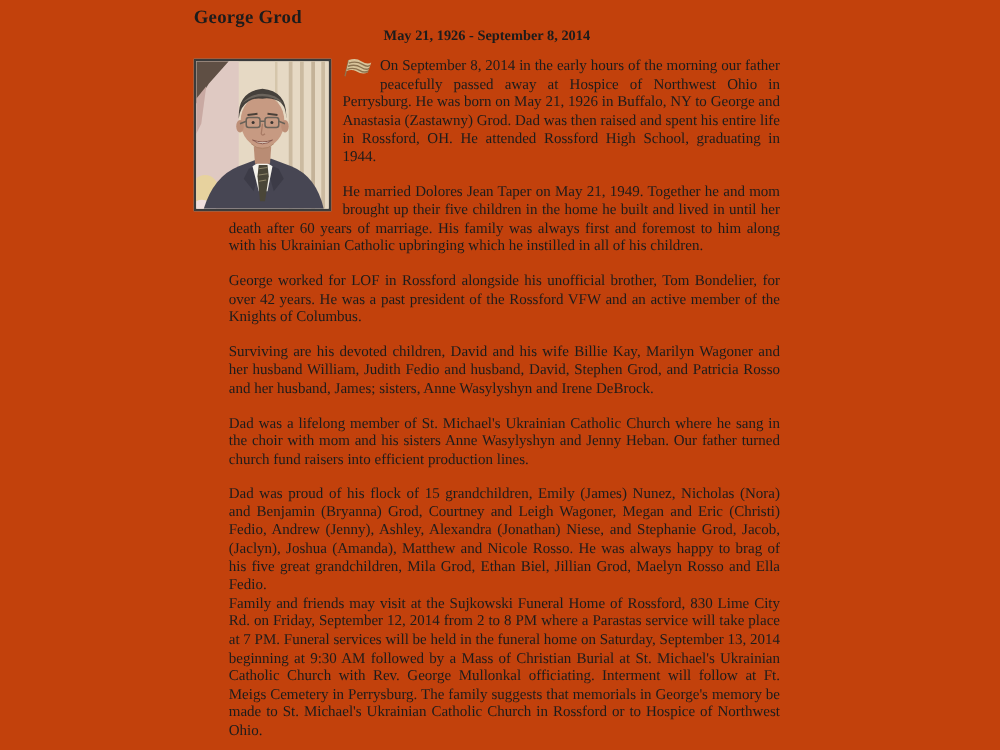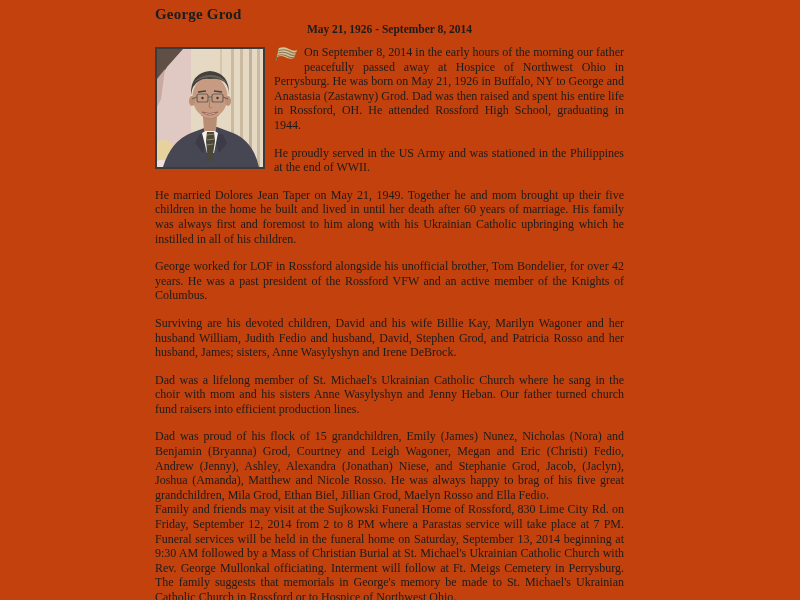--- a/index.html
+++ b/index.html
@@ -30,20 +30,21 @@
     margin:2px 9px 4px 0; padding:0;
     border:2px solid #3b3b3b;
     background:#e6d9c4;
     box-sizing:content-box;
   }
   figure.photo svg { display:block; }
   p.para {
     font-size:12px; line-height:14.6px;
     text-align:justify;
     margin:0 0 13px 0;
+    padding-left:28px;
   }
   p.para.no-gap { margin-bottom:0; }
   .flag {
     float:left;
     width:24px; height:16px;
     margin:1px 6px 0 0;
   }
 </style>
 </head>
 <body>
@@ -110,21 +111,20 @@
     </figure>
 
     <p class="para">
       <svg class="flag" viewBox="0 0 24 16" xmlns="http://www.w3.org/2000/svg">
         <path d="M2,15 L5,2" stroke="#8c7450" stroke-width="1" fill="none"></path>
         <path d="M5,2 Q11,0 15,3 Q20,6 23,4 L20,12 Q16,14 11,11 Q7,9 3,11 Z" fill="#d8c49a"></path>
         <path d="M5,4.5 Q11,2.5 16,5.5 Q20,8 22.2,6.2 M4.4,7 Q10,5 15,8 Q19,10.5 21.4,8.6 M3.8,9.5 Q9,7.5 14,10.5 Q17,12.5 20.6,11" stroke="#8c7450" stroke-width="1.1" fill="none"></path>
       </svg><span>On September 8, 2014 in the early hours of the morning our father peacefully passed away at Hospice of Northwest Ohio in Perrysburg.  He was born on May 21, 1926 in Buffalo, NY to George and Anastasia (Zastawny) Grod.  Dad was then raised and spent his entire life in Rossford, OH.  He attended Rossford High School, graduating in 1944.</span>
     </p>
 
-    <p class="para">He proudly served in the US Army and was stationed in the Philippines at the end of WWII.</p>
     <p class="para">He married Dolores Jean Taper on May 21, 1949.  Together he and mom brought up their five children in the home he built and lived in until her death after 60 years of marriage.  His family was always first and foremost to him along with his Ukrainian Catholic upbringing which he instilled in all of his children.</p>
     <p class="para">George worked for LOF in Rossford alongside his unofficial brother, Tom Bondelier, for over 42 years.  He was a past president of the Rossford VFW and an active member of the Knights of Columbus.</p>
     <p class="para">Surviving are his devoted children, David and his wife Billie Kay, Marilyn Wagoner and her husband William, Judith Fedio and husband, David, Stephen Grod,  and Patricia Rosso and her husband, James; sisters, Anne Wasylyshyn and Irene DeBrock.</p>
     <p class="para">Dad was a lifelong member of St. Michael's Ukrainian Catholic Church where he sang in the choir with mom and his sisters Anne Wasylyshyn and Jenny Heban.  Our father turned church fund raisers into efficient production lines.</p>
     <p class="para no-gap">Dad was proud of his flock of 15 grandchildren, Emily (James) Nunez, Nicholas (Nora) and Benjamin (Bryanna) Grod, Courtney and Leigh Wagoner, Megan and Eric (Christi) Fedio, Andrew (Jenny), Ashley, Alexandra (Jonathan) Niese, and Stephanie Grod, Jacob, (Jaclyn), Joshua (Amanda), Matthew and Nicole Rosso.  He was always happy to brag of his five great grandchildren, Mila Grod, Ethan Biel, Jillian Grod, Maelyn Rosso and Ella Fedio.</p>
     <p class="para">Family and friends may visit at the Sujkowski Funeral Home of Rossford, 830 Lime City Rd. on Friday, September 12, 2014 from 2 to 8 PM where a Parastas service will take place at 7 PM.  Funeral services will be held in the funeral home on Saturday, September 13, 2014 beginning at 9:30 AM followed by a Mass of Christian Burial at St. Michael's Ukrainian Catholic Church with Rev. George Mullonkal officiating.  Interment will follow at Ft. Meigs Cemetery in Perrysburg.  The family suggests that memorials in George's memory be made to St. Michael's Ukrainian Catholic Church in Rossford or to Hospice of Northwest Ohio.</p>
 
   </div>
 </div>
 

